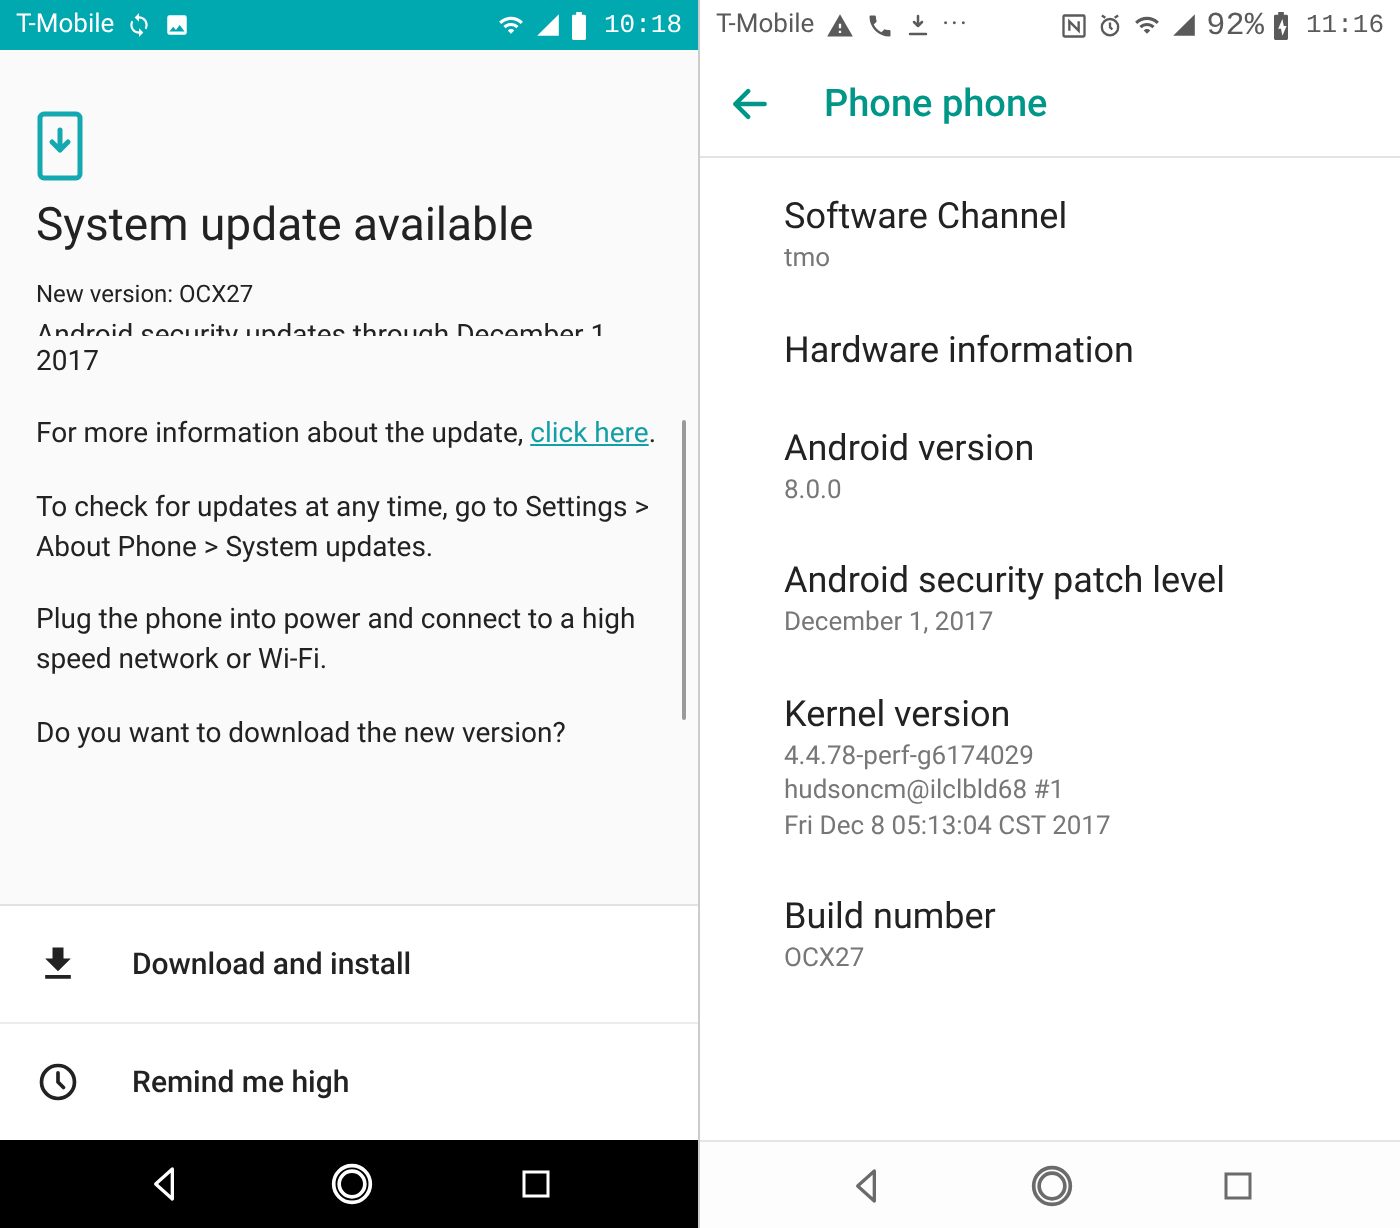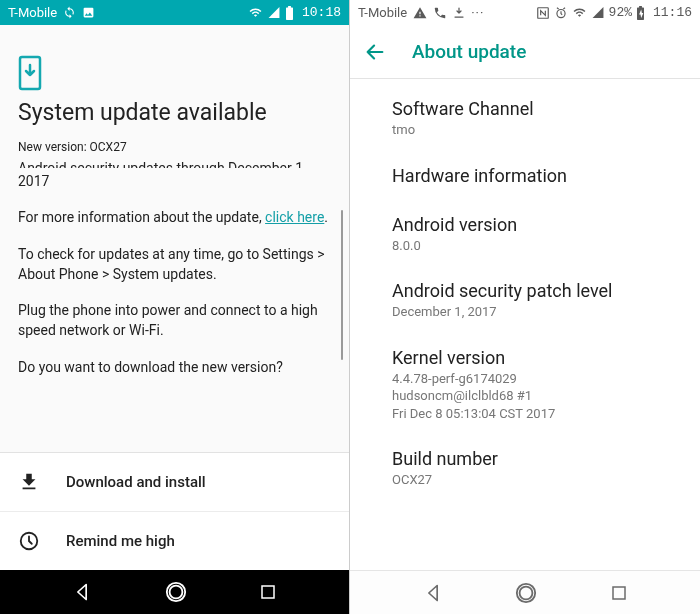--- a/index.html
+++ b/index.html
@@ -157,33 +157,33 @@
       <svg width="14" height="14" viewBox="0 0 24 24" fill="none" stroke="#5a5a5a" stroke-width="2">
           <circle cx="12" cy="13" r="7"></circle>
           <path d="M12 9v4l2 2M5 3l3 2M19 3l-3 2"></path>
         </svg>
       <svg width="15" height="13" viewBox="0 0 24 24" fill="#5a5a5a">
           <path d="M1 9l2 2c4.97-4.97 13.03-4.97 18 0l2-2C16.93 2.93 7.07 2.93 1 9zm8 8l3 3 3-3a4.24 4.24 0 00-6 0zm-4-4l2 2a7.07 7.07 0 0110 0l2-2C15.14 9.14 8.86 9.14 5 13z"></path>
         </svg>
       <svg width="14" height="13" viewBox="0 0 24 24" fill="#5a5a5a">
           <path d="M2 22h20V2L2 22z"></path>
         </svg>
-      <span style="font-size:13px;">92%</span>
+      <span style="font-size:16px;">92%</span>
       <svg width="9" height="14" viewBox="0 0 12 20" fill="#5a5a5a">
           <path d="M10 2H8V0H4v2H2a1 1 0 00-1 1v16a1 1 0 001 1h8a1 1 0 001-1V3a1 1 0 00-1-1zM7 17l-1-5H4l3-7 1 5h2l-3 7z"></path>
         </svg>
       <span class="clock">11:16</span>
     </span>
   </div>
 
   <div class="header">
     <svg width="22" height="22" viewBox="0 0 24 24" fill="none" stroke="#009688" stroke-width="2.4" stroke-linecap="round" stroke-linejoin="round">
         <path d="M20 12H4m0 0l7-7m-7 7l7 7"></path>
       </svg>
-    <div class="title2">About update</div>
+    <div class="title2">Phone phone</div>
   </div>
 
   <div class="list">
     <div class="item">
       <div class="k">Software Channel</div>
       <div class="v">tmo</div>
     </div>
     <div class="item">
       <div class="k">Hardware information</div>
     </div>

